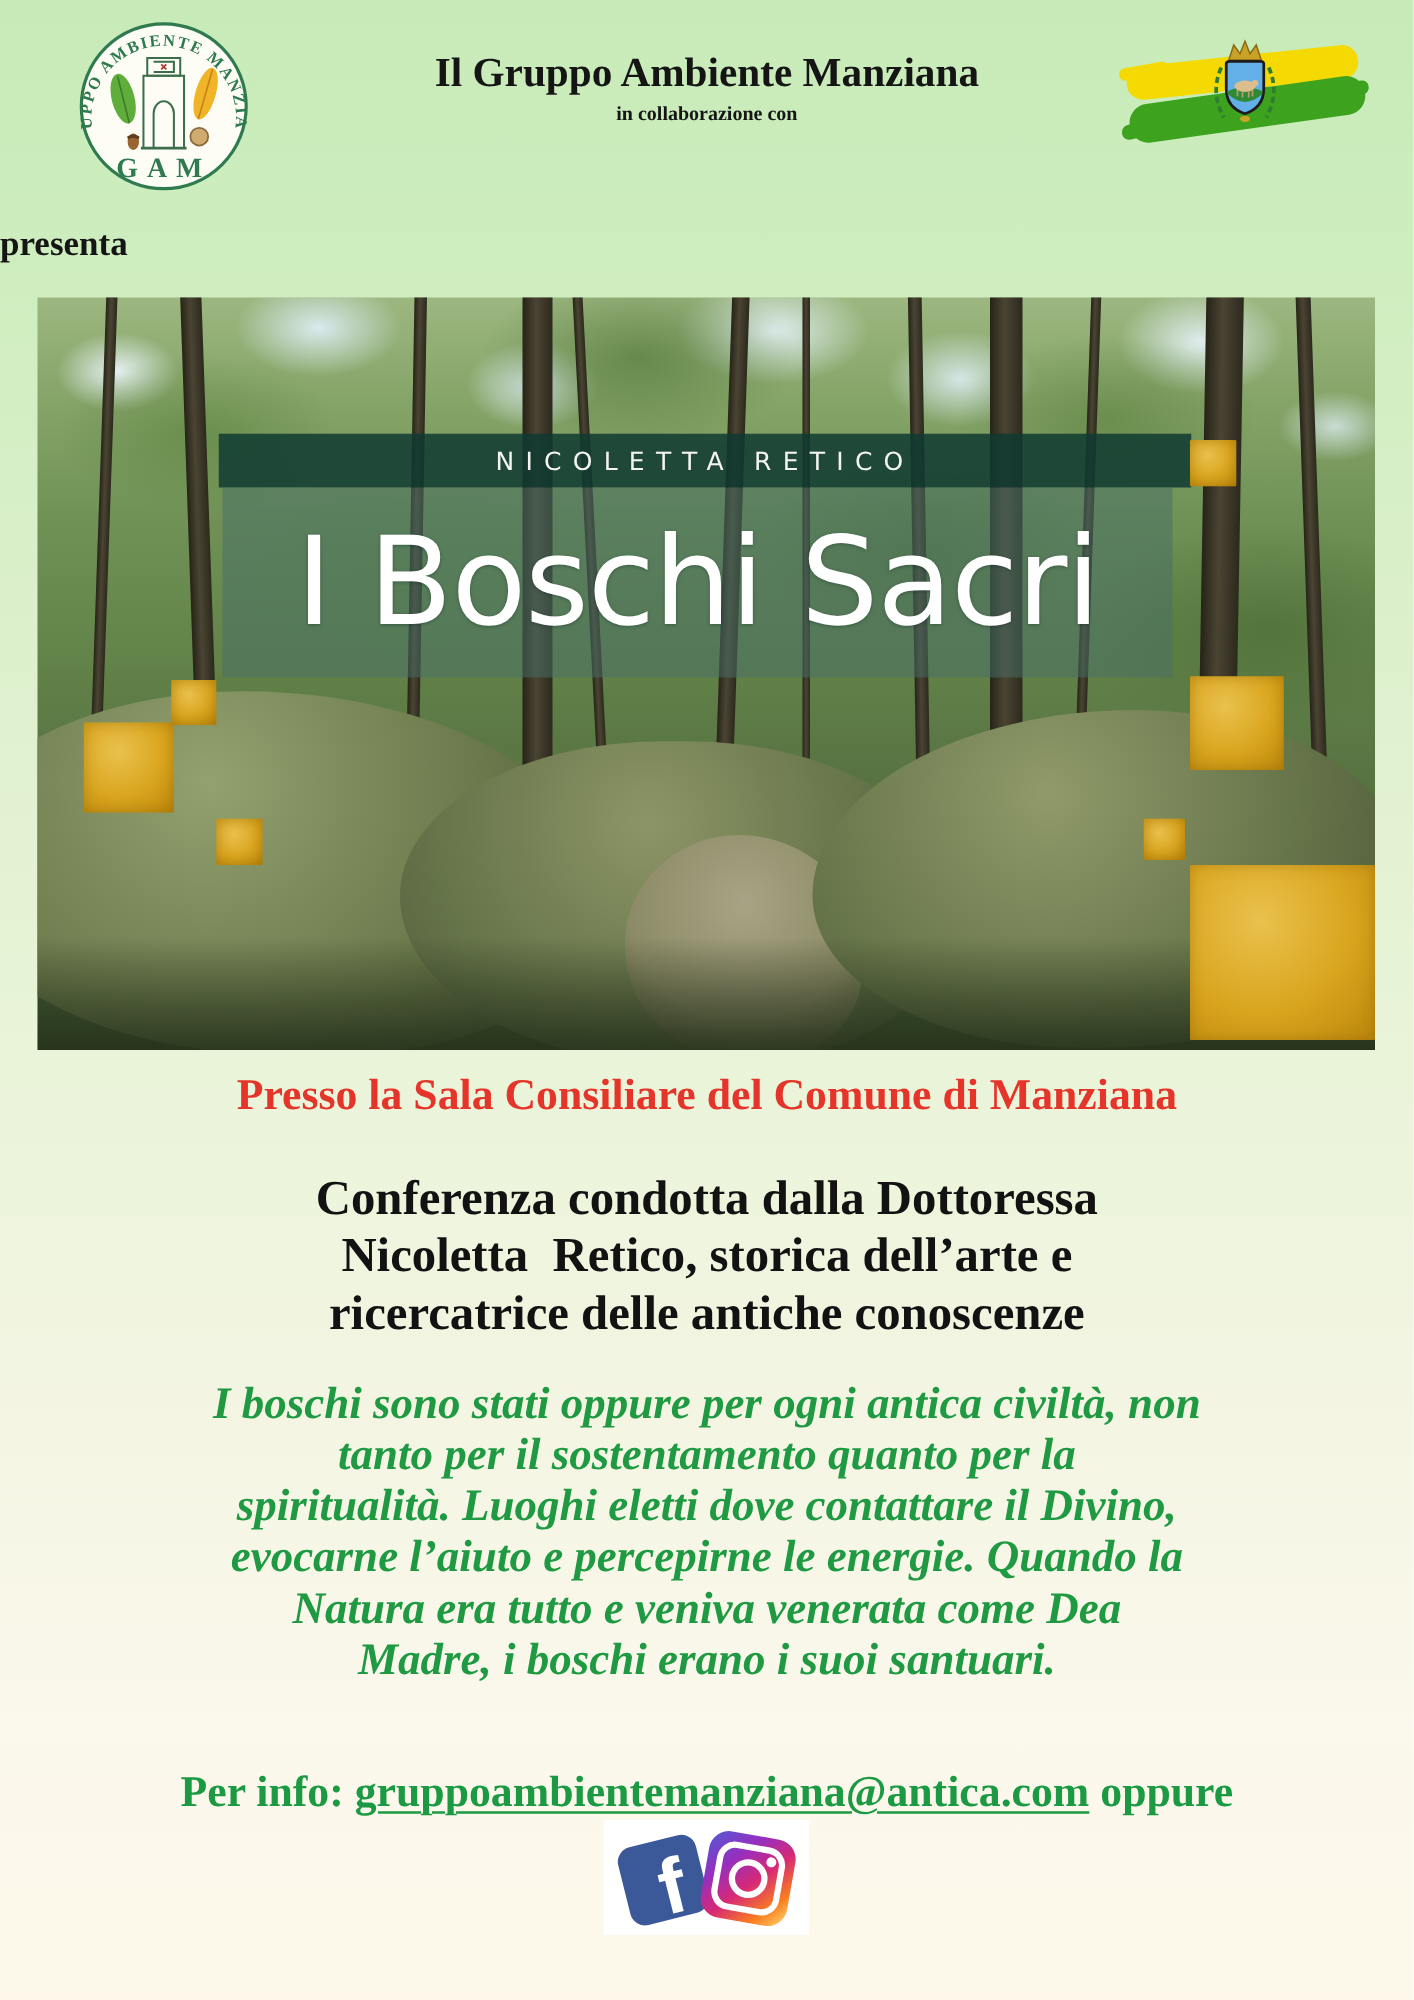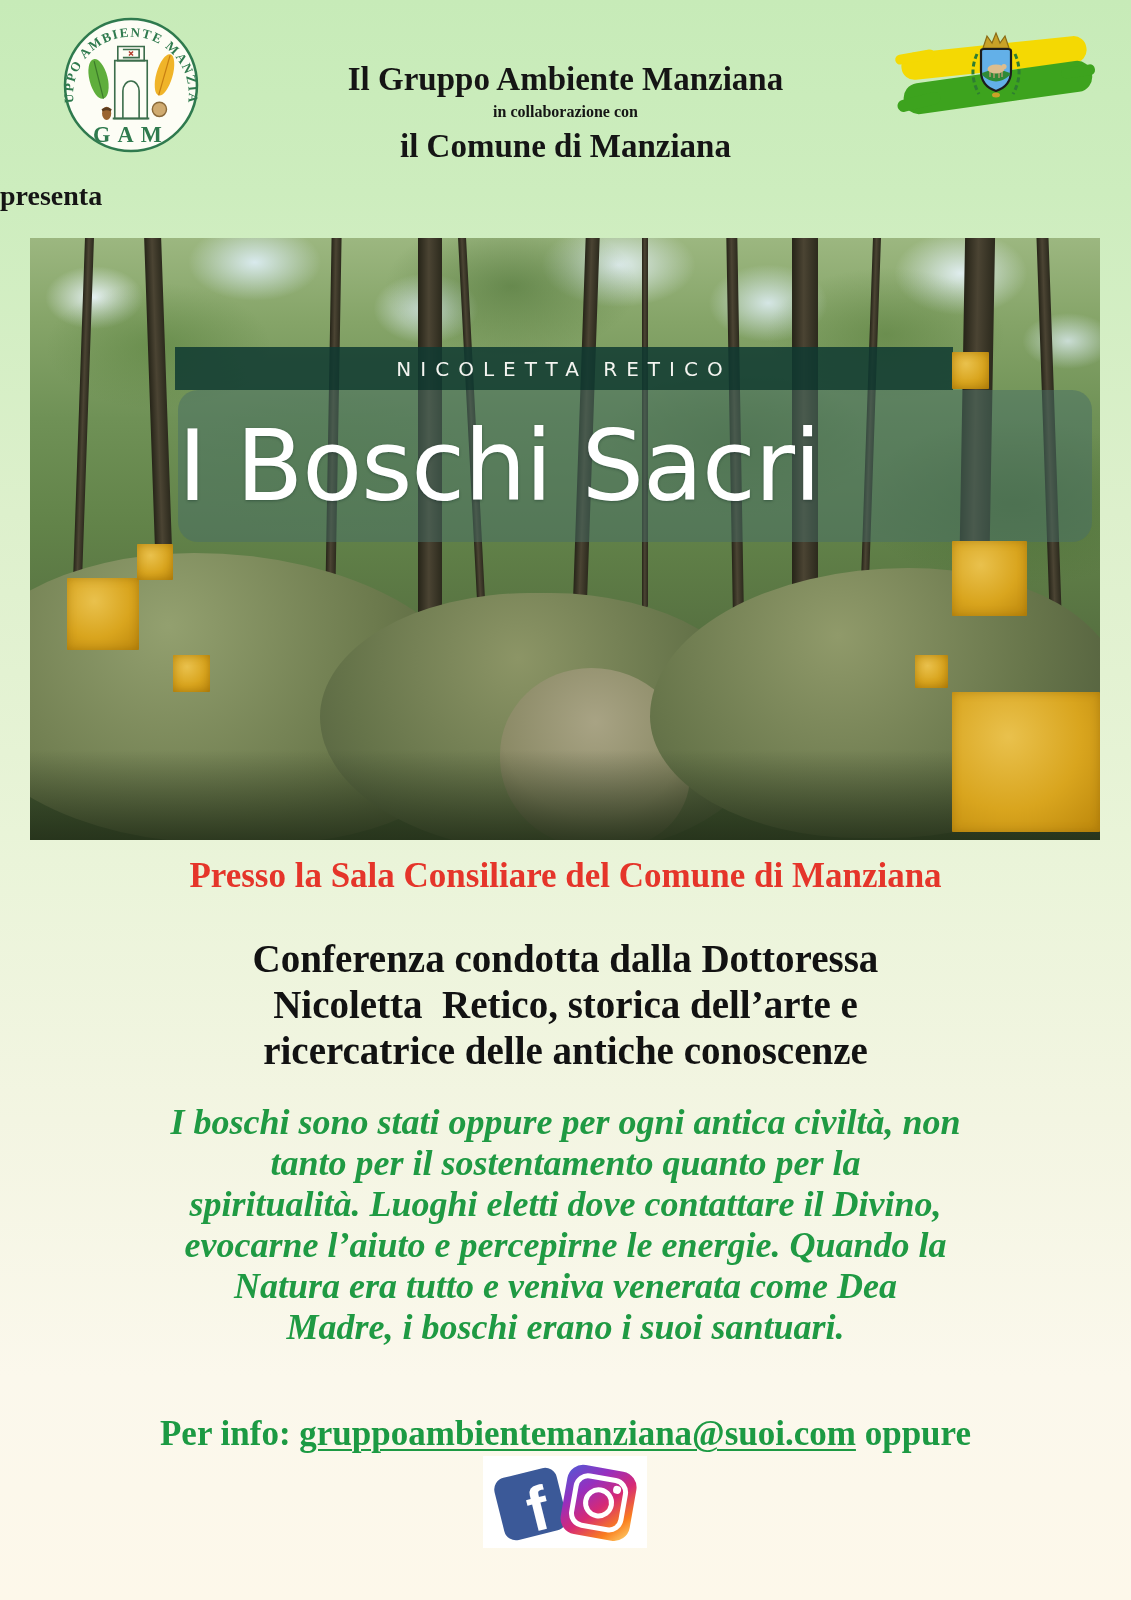--- a/index.html
+++ b/index.html
@@ -4,21 +4,21 @@
 <style>
   html,body{margin:0;padding:0;}
   .page{
     position:relative;width:1131px;height:1600px;overflow:hidden;
     font-family:"Liberation Serif","DejaVu Serif",serif;
     background:linear-gradient(180deg,#c7ebb8 0%,#cdedbe 12%,#ddf0cc 32%,#e9f4d8 52%,#f3f5e2 70%,#fbf8ec 86%,#fdf8ea 100%);
   }
   
   .logo{position:absolute;left:62px;top:16px;width:138px;height:138px;}
   .flag{position:absolute;left:893px;top:28px;width:210px;height:110px;}
-  .hdr{position:absolute;left:0;top:60px;width:100%;text-align:center;color:#151515;}
+  .hdr{position:absolute;left:0;top:40px;width:100%;text-align:center;color:#151515;}
   .hdr .l1{font-size:33px;font-weight:bold;line-height:38px;}
   .hdr .l2{font-size:16px;font-weight:bold;line-height:28px;}
   .hdr .l3{font-size:33px;font-weight:bold;line-height:40px;}
   .presenta{position:absolute;left:0;top:180px;width:100%;text-align:left;font-size:28px;font-weight:bold;color:#151515;}
   
   .photo{position:absolute;left:30px;top:238px;width:1070px;height:602px;overflow:hidden;
     background:linear-gradient(180deg,#9cb780 0%,#85a468 14%,#6f9156 30%,#628349 48%,#587342 64%,#4c6339 80%,#455a34 100%);}
   .sky{position:absolute;left:0;top:0;width:100%;height:45%;
     background:
       radial-gradient(ellipse 70px 45px at 6% 22%,rgba(236,246,252,.95),transparent 70%),
@@ -39,22 +39,22 @@
   .trunk{position:absolute;top:-10px;border-radius:3px;
     background:linear-gradient(90deg,#262418,#4b4433 45%,#2c2a1d);}
   .boulder{position:absolute;}
   .ground{position:absolute;left:0;bottom:0;width:100%;height:90px;
     background:linear-gradient(180deg,rgba(38,52,28,0),rgba(34,46,24,.85));}
   
   .nameband{position:absolute;left:145px;top:109px;width:778px;height:43px;
     background:rgba(15,58,49,.85);display:flex;align-items:center;justify-content:center;}
   .namebandtext{font-family:"DejaVu Sans","Liberation Sans",sans-serif;font-size:20px;font-weight:normal;
     letter-spacing:9px;color:#f4f4f0;}
-  .titleband{position:absolute;left:148px;top:152px;width:914px;height:152px;
-    background:rgba(72,112,102,.52);display:flex;align-items:center;justify-content:flex-start;border-radius:20px;}
+  .titleband{position:absolute;left:148px;top:152px;width:760px;height:152px;
+    background:rgba(72,112,102,.52);display:flex;align-items:center;justify-content:center;}
   .titletext{font-family:"DejaVu Sans","Liberation Sans",sans-serif;font-size:98px;color:#ffffff;
     white-space:nowrap;letter-spacing:-1px;text-shadow:0 1px 3px rgba(0,30,25,.35);}
   .golds{position:absolute;border-radius:1px;
     background:radial-gradient(circle at 38% 32%,#e9c14d,#d9a51e 55%,#bf8a0d 95%);
     box-shadow:inset 0 0 10px rgba(120,80,0,.35);}
   .date{position:absolute;left:57px;top:518px;font-size:49px;font-weight:bold;color:#eae75e;
     letter-spacing:2px;white-space:nowrap;text-shadow:0 1px 2px rgba(30,30,0,.3);}
   
   .venue{position:absolute;left:0;top:856px;width:100%;text-align:center;
     font-size:35px;font-weight:bold;color:#e5352a;}
@@ -97,21 +97,20 @@
     <g>
       <ellipse cx="44" cy="96" rx="4.5" ry="6.5" fill="#9a6430"></ellipse>
       <path d="M39 92 Q44 88 49 92 L48 94 Q44 92 40 94 Z" fill="#5d3d1e"></path>
     </g>
     <circle cx="96" cy="92" r="7" fill="#d0ab70" stroke="#8a6a3a" stroke-width="1.4"></circle>
   </svg>
 
   <div class="hdr">
     <div class="l1">Il Gruppo Ambiente Manziana</div>
     <div class="l2">in collaborazione con</div>
-    <div class="l3">il Comune di Manziana</div>
   </div>
   <div class="presenta">presenta</div>
 
   <svg class="flag" viewBox="0 0 210 110">
     <g>
       <rect x="8" y="16" width="186" height="27" rx="13" fill="#f4d903" transform="rotate(-6 105 30)"></rect>
       <rect x="2" y="24" width="40" height="10" rx="5" fill="#f4d903" transform="rotate(-10 22 29)"></rect>
       <rect x="10" y="44" width="190" height="31" rx="15" fill="#3da31e" transform="rotate(-8 105 60)"></rect>
       <rect x="4" y="68" width="44" height="12" rx="6" fill="#3da31e" transform="rotate(-14 26 74)"></rect>
       <rect x="168" y="38" width="34" height="11" rx="5" fill="#3da31e" transform="rotate(-8 185 43)"></rect>
@@ -183,21 +182,21 @@
     <div>I boschi sono stati oppure per ogni antica civiltà, non</div>
     <div>tanto per il sostentamento quanto per la</div>
     <div>spiritualità. Luoghi eletti dove contattare il Divino,</div>
     <div>evocarne l’aiuto e percepirne le energie. Quando la</div>
     <div>Natura era tutto e veniva venerata come Dea</div>
     <div>Madre, i boschi erano i suoi santuari.</div>
   </div>
 
   <div class="info">
     <span>Per info:</span>
-    <span class="email">gruppoambientemanziana@suoi.com</span>
+    <span class="email">gruppoambientemanziana@antica.com</span>
     <span>oppure</span>
   </div>
 
   <div class="social">
     <svg style="left:2px;top:4px" width="92" height="92" viewBox="0 0 92 92">
       <g transform="rotate(-14 46 46)">
         <rect x="14" y="12" width="64" height="64" rx="12" fill="#3b5998"></rect>
         <text x="52" y="72" text-anchor="middle" font-size="62" font-weight="bold" fill="#ffffff" font-family="Liberation Sans, DejaVu Sans, sans-serif">f</text>
       </g>
     </svg>

